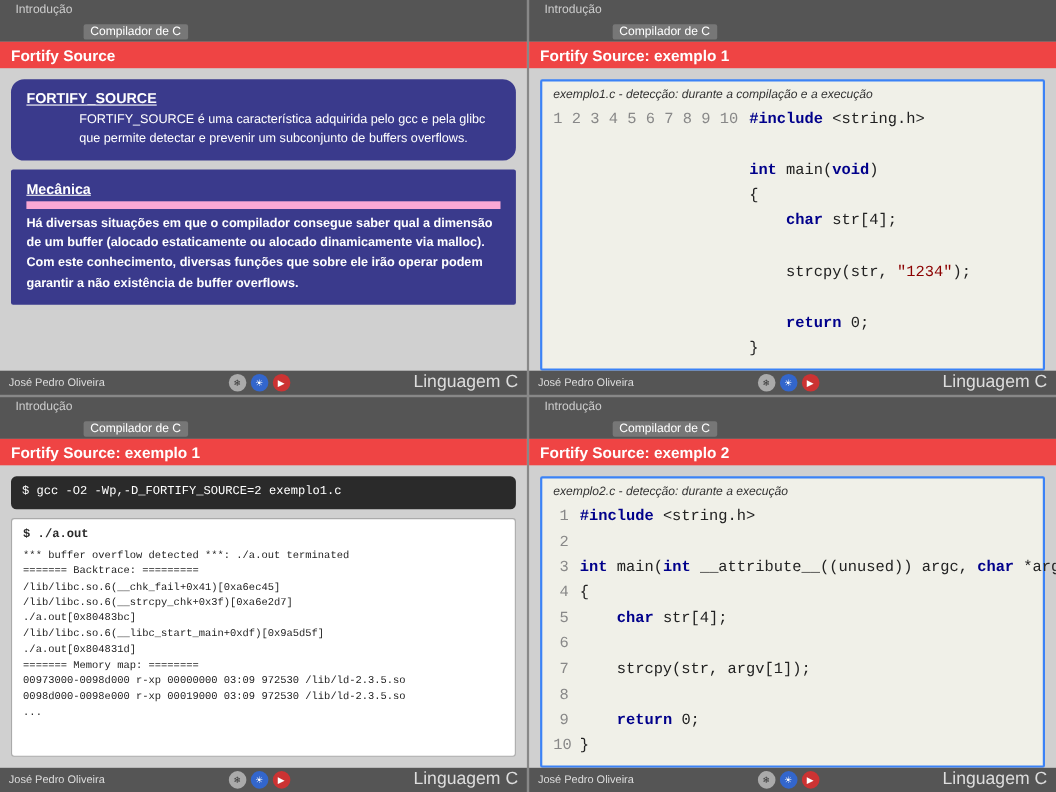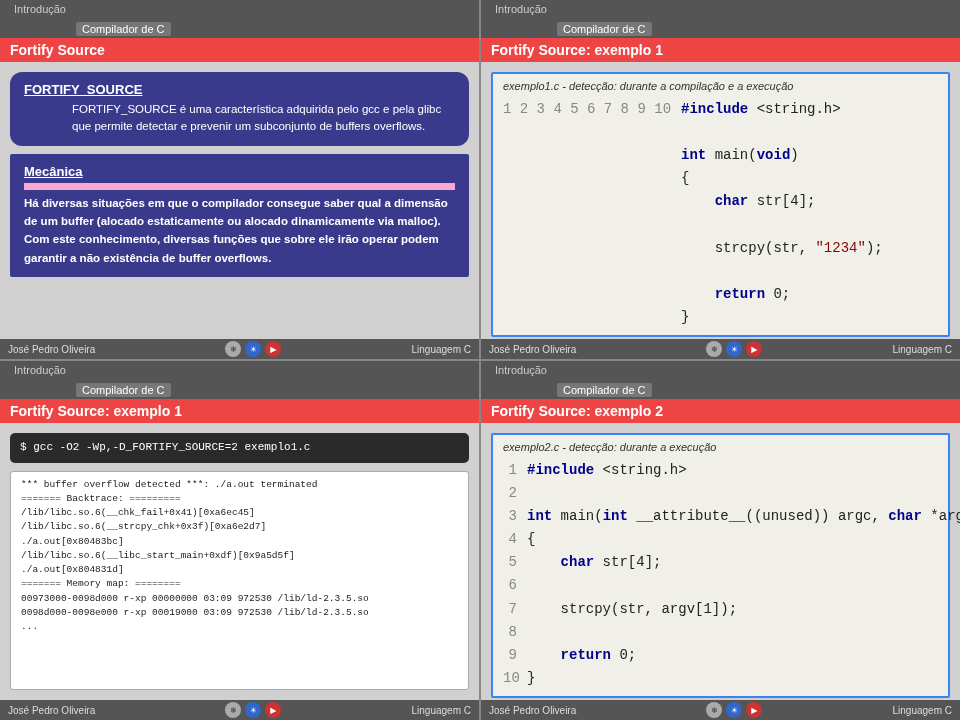--- a/index.html
+++ b/index.html
@@ -148,21 +148,21 @@
       align-items: center;
       padding: 2px 8px;
       min-height: 20px;
     }
     .slide-footer .footer-left {
       color: #ddd;
       font-size: 10px;
     }
     .slide-footer .footer-right {
       color: #ddd;
-      font-size: 10px;
+      font-size: 16px;
     }
     .footer-controls {
       display: flex;
       gap: 4px;
     }
     .ctrl-btn {
       background: #cc3333;
       color: #fff;
       border: none;
       border-radius: 50%;
@@ -302,20 +302,21 @@
       <span class="nav-tab active">Compilador de C</span>
     </div>
     <div style="width:40px"></div>
   </div>
   <div class="slide-title-bar">Fortify Source: exemplo 1</div>
   <div class="two-col-body">
     <div class="gcc-cmd-box">
       <div>$ gcc -O2 -Wp,-D_FORTIFY_SOURCE=2 exemplo1.c</div>
     </div>
     <div class="gcc-output-box">
+      <div class="out-title">$ ./a.out</div>
       <div style="white-space:pre; font-size:9.5px;">*** buffer overflow detected ***: ./a.out terminated
 ======= Backtrace: =========
 /lib/libc.so.6(__chk_fail+0x41)[0xa6ec45]
 /lib/libc.so.6(__strcpy_chk+0x3f)[0xa6e2d7]
 ./a.out[0x80483bc]
 /lib/libc.so.6(__libc_start_main+0xdf)[0x9a5d5f]
 ./a.out[0x804831d]
 ======= Memory map: ========
 00973000-0098d000 r-xp 00000000 03:09 972530 /lib/ld-2.3.5.so
 0098d000-0098e000 r-xp 00019000 03:09 972530 /lib/ld-2.3.5.so

